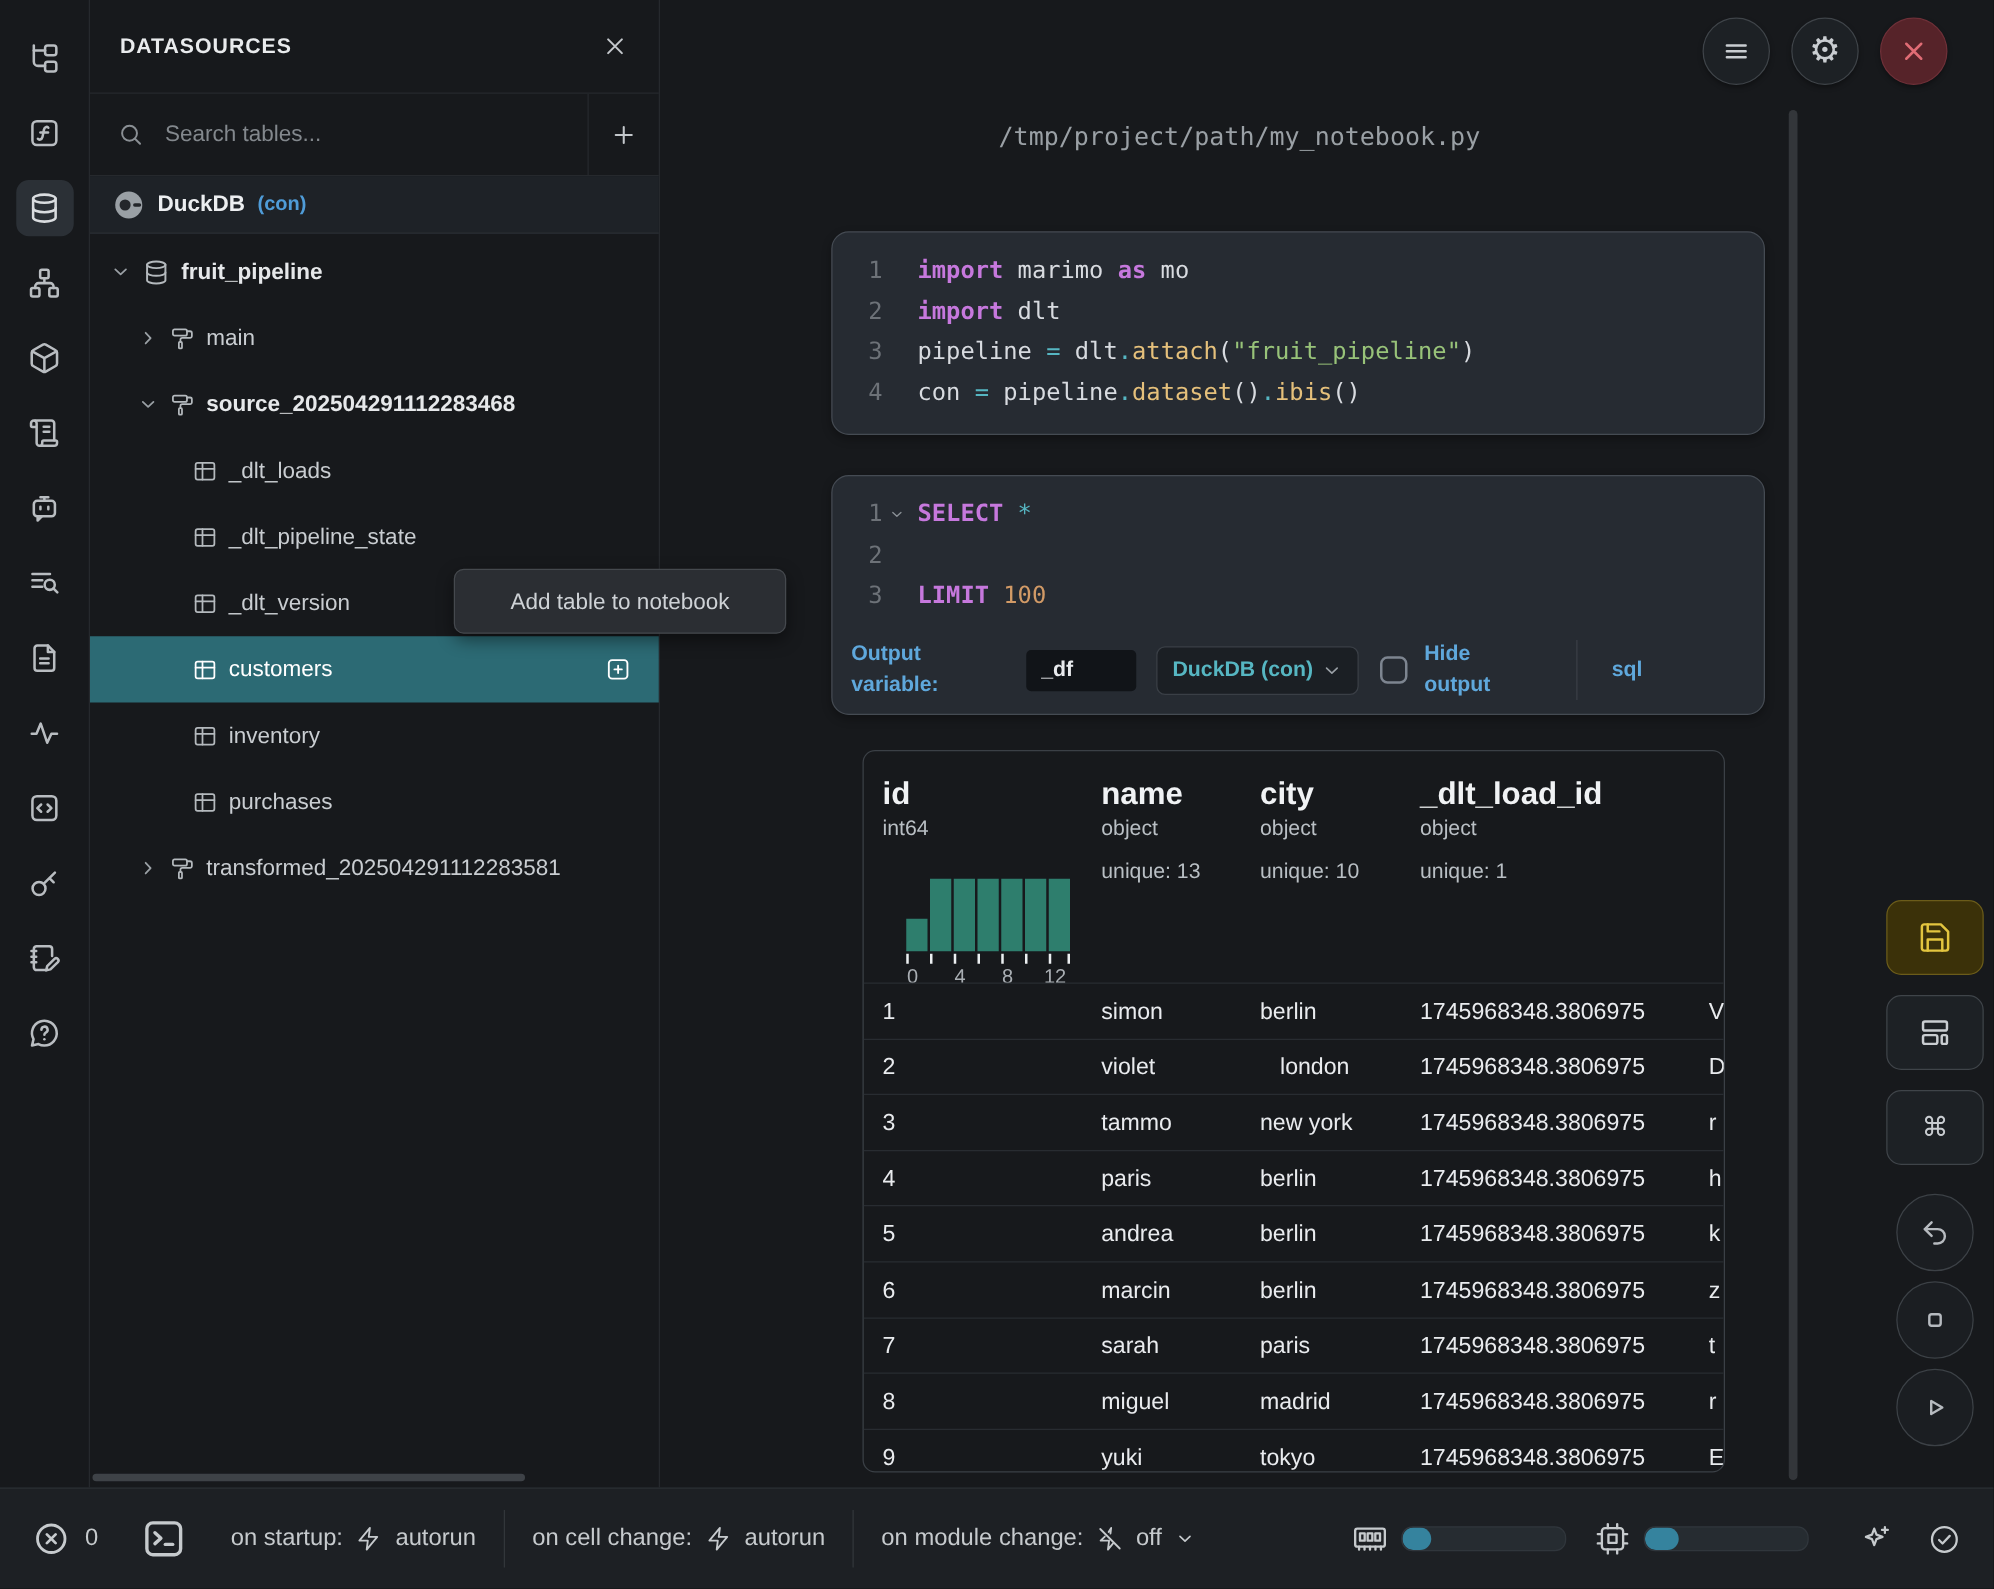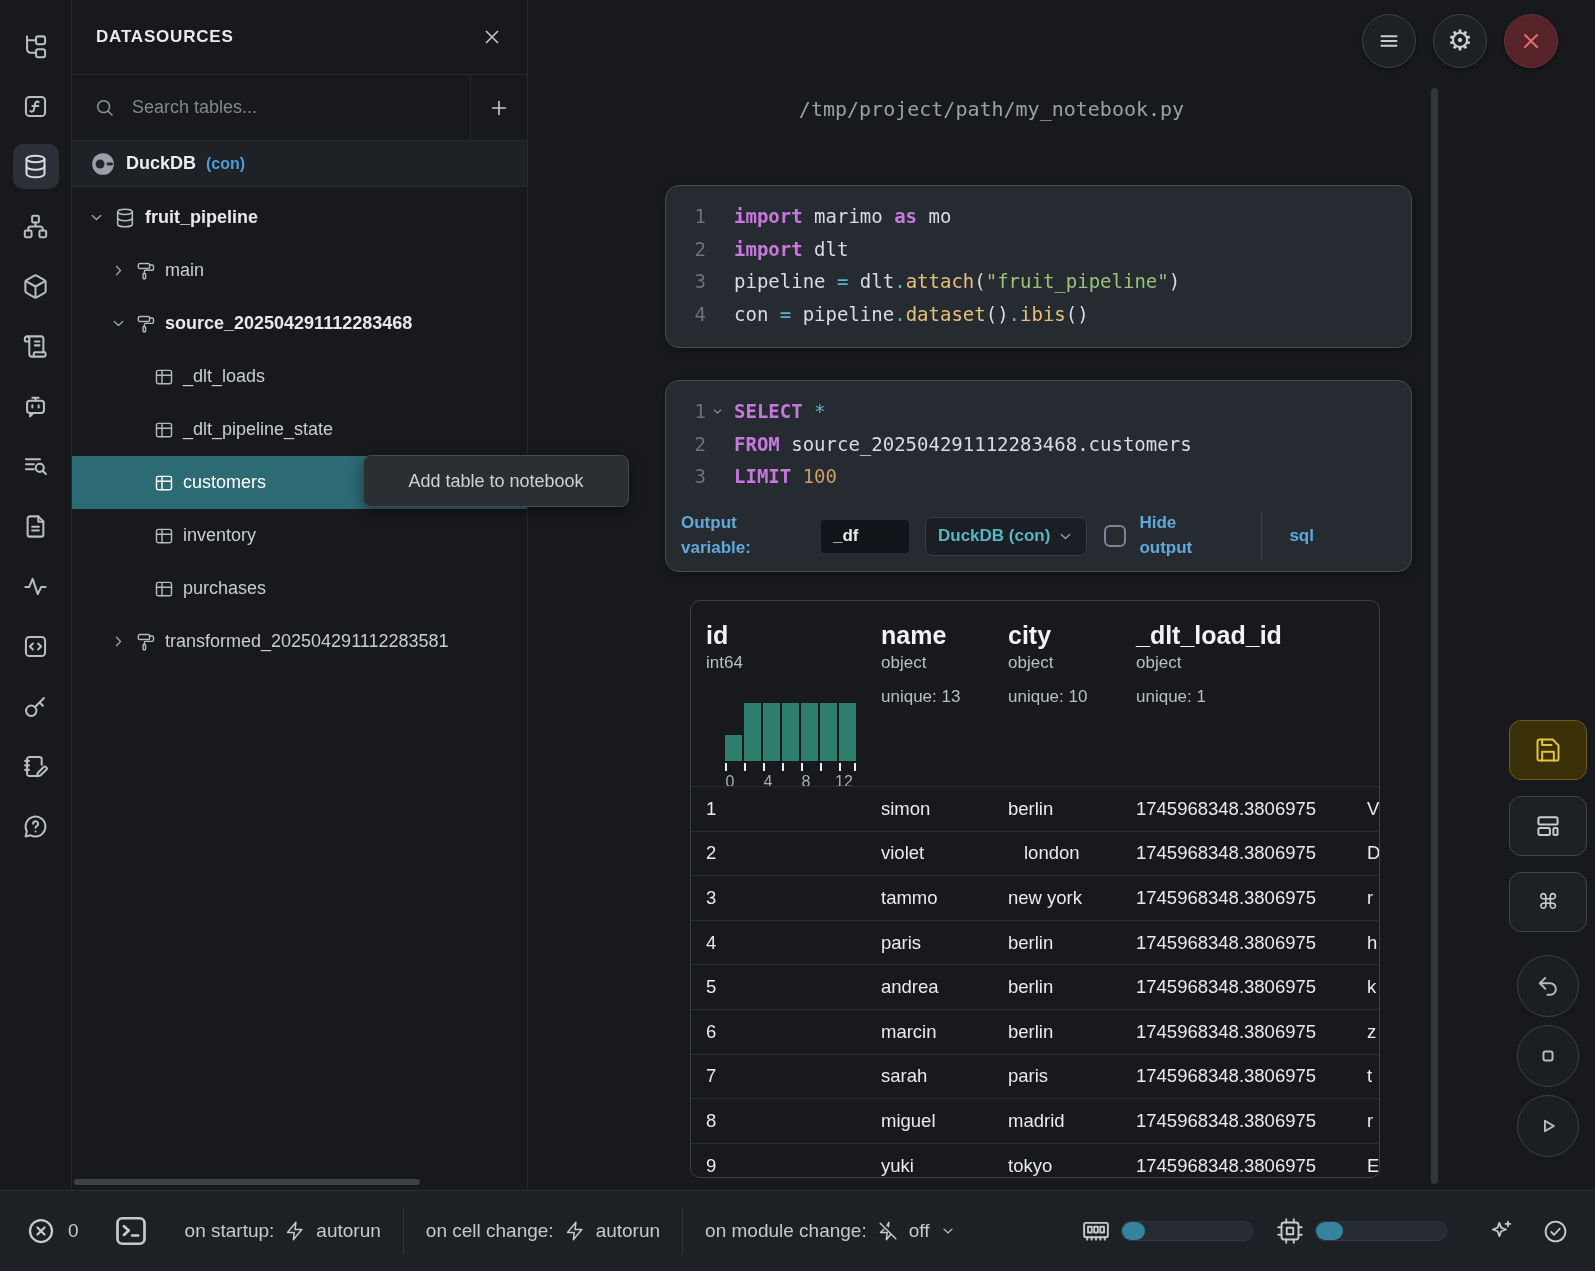--- a/index.html
+++ b/index.html
@@ -317,20 +317,29 @@
         </div>
         <div class="tree-row" style="padding-left: 82px;">
           <span class="t-icon">
             <svg viewBox="0 0 24 24" width="20" height="20" fill="none" stroke="currentColor" stroke-width="1.7" stroke-linecap="round" stroke-linejoin="round">
               <rect x="3" y="4" width="18" height="16" rx="2"></rect>
               <path d="M9.6 4v16M3 9.8h18"></path>
             </svg>
           </span>
           <span class="t-label">_dlt_pipeline_state</span>
         </div>
+        <div class="tree-row" style="padding-left: 82px;">
+          <span class="t-icon">
+            <svg viewBox="0 0 24 24" width="20" height="20" fill="none" stroke="currentColor" stroke-width="1.7" stroke-linecap="round" stroke-linejoin="round">
+              <rect x="3" y="4" width="18" height="16" rx="2"></rect>
+              <path d="M9.6 4v16M3 9.8h18"></path>
+            </svg>
+          </span>
+          <span class="t-label">_dlt_version</span>
+        </div>
         <div class="tree-row sel" style="padding-left: 82px;">
           <span class="t-icon">
             <svg viewBox="0 0 24 24" width="20" height="20" fill="none" stroke="currentColor" stroke-width="1.7" stroke-linecap="round" stroke-linejoin="round">
               <rect x="3" y="4" width="18" height="16" rx="2"></rect>
               <path d="M9.6 4v16M3 9.8h18"></path>
             </svg>
           </span>
           <span class="t-label">customers</span>
           <span class="row-action">
             <svg viewBox="0 0 24 24" width="21" height="21" fill="none" stroke="currentColor" stroke-width="1.7" stroke-linecap="round" stroke-linejoin="round">
@@ -407,21 +416,21 @@
           <div class="code-line"><span class="gutter">3</span><span class="fold-slot"></span><span class="code-text"><span class="tok-pl">pipeline </span><span class="tok-op">=</span><span class="tok-pl"> dlt</span><span class="tok-op">.</span><span class="tok-fn">attach</span><span class="tok-pl">(</span><span class="tok-str">"fruit_pipeline"</span><span class="tok-pl">)</span></span></div>
           <div class="code-line"><span class="gutter">4</span><span class="fold-slot"></span><span class="code-text"><span class="tok-pl">con </span><span class="tok-op">=</span><span class="tok-pl"> pipeline</span><span class="tok-op">.</span><span class="tok-fn">dataset</span><span class="tok-pl">()</span><span class="tok-op">.</span><span class="tok-fn">ibis</span><span class="tok-pl">()</span></span></div>
         </div>
     </div>
 
     <div class="cell" id="cell2">
       <div class="code" id="sql-code">
           <div class="code-line"><span class="gutter">1</span><span class="fold-slot"><svg viewBox="0 0 24 24" width="13" height="13" fill="none" stroke="currentColor" stroke-width="2" stroke-linecap="round" stroke-linejoin="round">
                 <path d="M6 9.2l6 5.6 6-5.6"></path>
               </svg></span><span class="code-text"><span class="tok-kw">SELECT</span><span class="tok-pl"> </span><span class="tok-op">*</span></span></div>
-          <div class="code-line"><span class="gutter">2</span><span class="fold-slot"></span><span class="code-text"><span class="tok-kw">FROM</span><span class="tok-pl"> source_202504291112283468.customers</span></span></div>
+          <div class="code-line"><span class="gutter">2</span><span class="fold-slot"></span></div>
           <div class="code-line"><span class="gutter">3</span><span class="fold-slot"></span><span class="code-text"><span class="tok-kw">LIMIT</span><span class="tok-pl"> </span><span class="tok-num">100</span></span></div>
         </div>
       <div class="cell-footer">
         <div class="out-label">Output variable:</div>
         <div class="var-input">_df</div>
         <div class="engine-select">
           <span class="eng-label">DuckDB (con)</span>
           <span class="chev">
               <svg viewBox="0 0 24 24" width="17" height="17" fill="none" stroke="currentColor" stroke-width="1.8" stroke-linecap="round" stroke-linejoin="round">
                 <path d="M6 9.2l6 5.6 6-5.6"></path>

